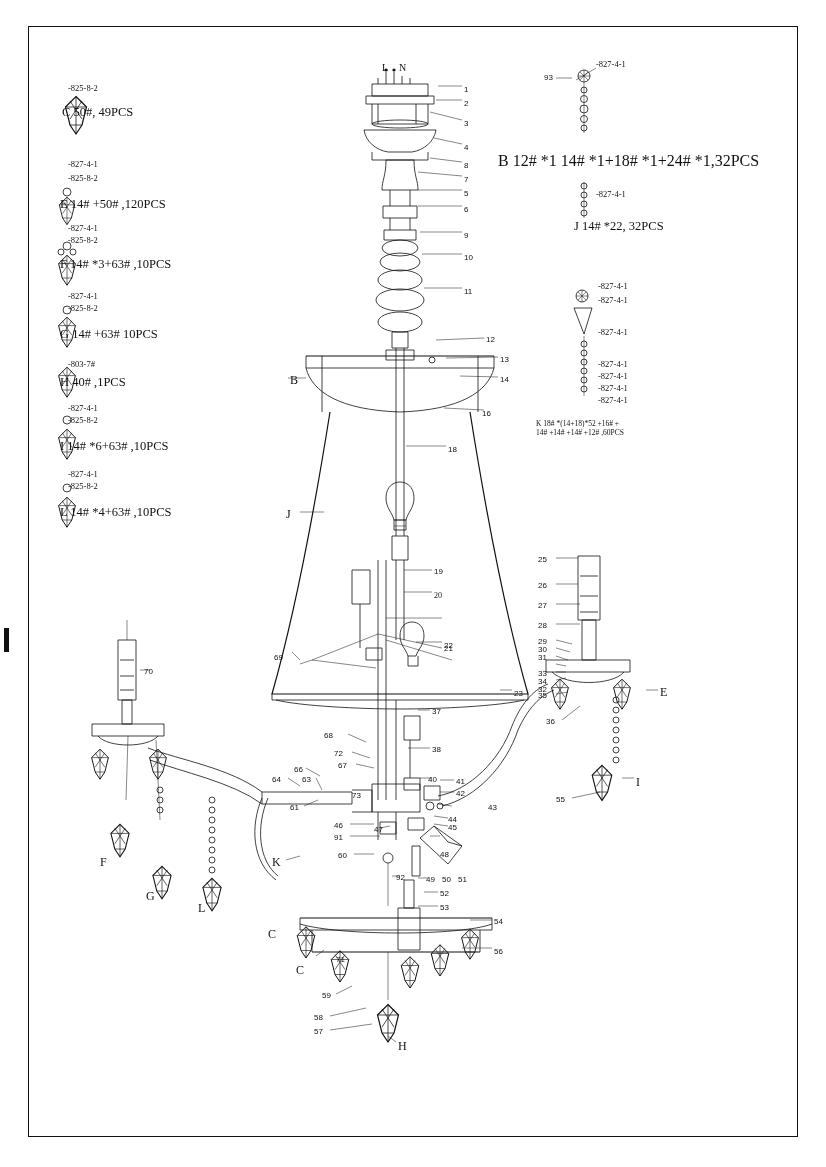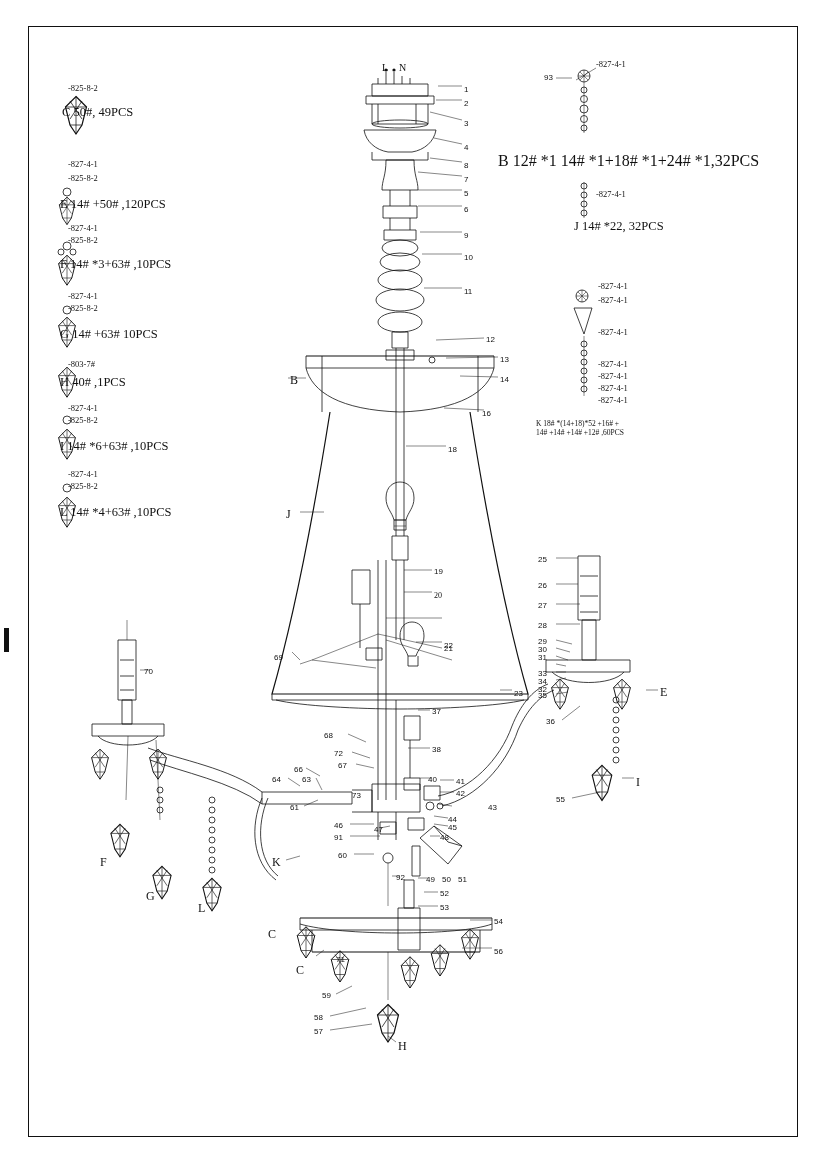--- a/index.html
+++ b/index.html
@@ -344,21 +344,21 @@
   <div class="lbl num" style="left:302px;top:774px;">63</div>
   <div class="lbl num" style="left:290px;top:802px;">61</div>
   <div class="lbl num" style="left:352px;top:790px;">73</div>
   <div class="lbl num" style="left:428px;top:774px;">40</div>
   <div class="lbl num" style="left:456px;top:776px;">41</div>
   <div class="lbl num" style="left:456px;top:788px;">42</div>
   <div class="lbl num" style="left:452px;top:802px;margin-left:36px;">43</div>
   <div class="lbl num" style="left:448px;top:814px;">44</div>
   <div class="lbl num" style="left:448px;top:822px;">45</div>
   <div class="lbl num" style="left:374px;top:824px;">47</div>
-  <div class="lbl num" style="left:440px;top:832px;">48</div>
+  <div class="lbl num" style="left:440px;top:849px;">48</div>
   <div class="lbl num" style="left:334px;top:820px;">46</div>
   <div class="lbl num" style="left:334px;top:832px;">91</div>
   <div class="lbl num" style="left:338px;top:850px;">60</div>
   <div class="lbl num" style="left:396px;top:872px;">92</div>
   <div class="lbl num" style="left:426px;top:874px;">49</div>
   <div class="lbl num" style="left:442px;top:874px;">50</div>
   <div class="lbl num" style="left:458px;top:874px;">51</div>
   <div class="lbl num" style="left:440px;top:888px;">52</div>
   <div class="lbl num" style="left:440px;top:902px;">53</div>
   <div class="lbl num" style="left:494px;top:916px;">54</div>

